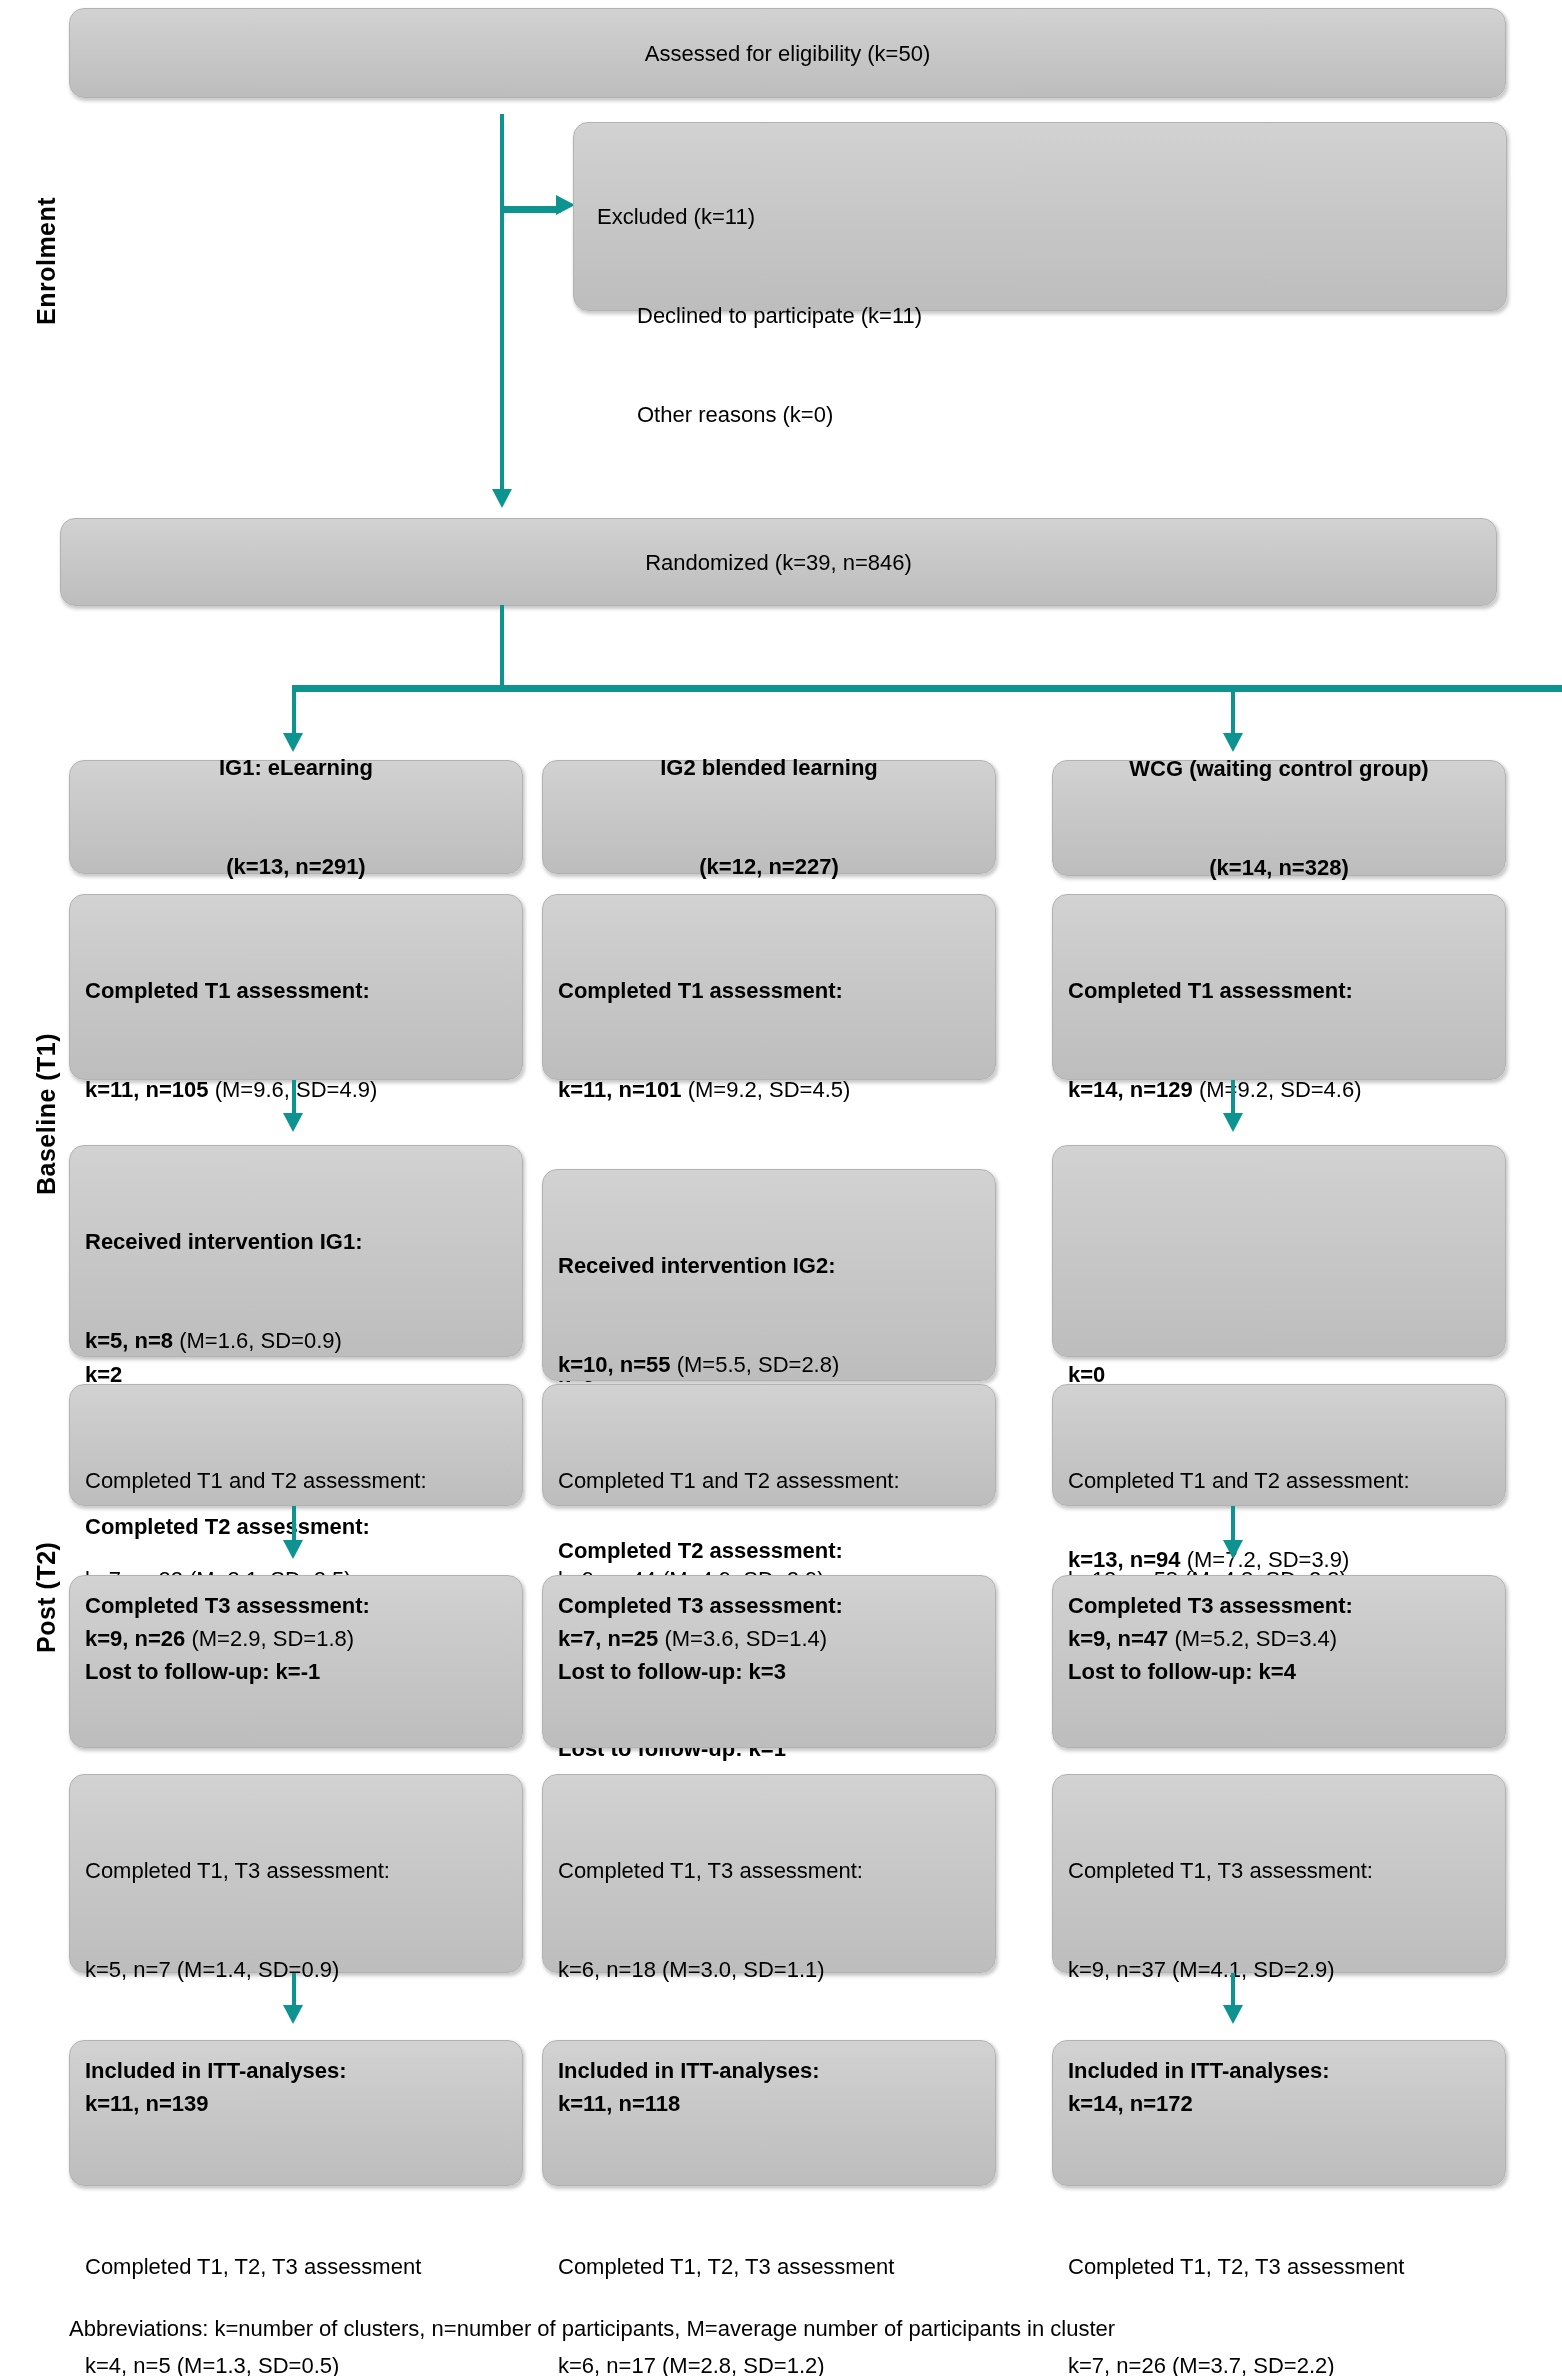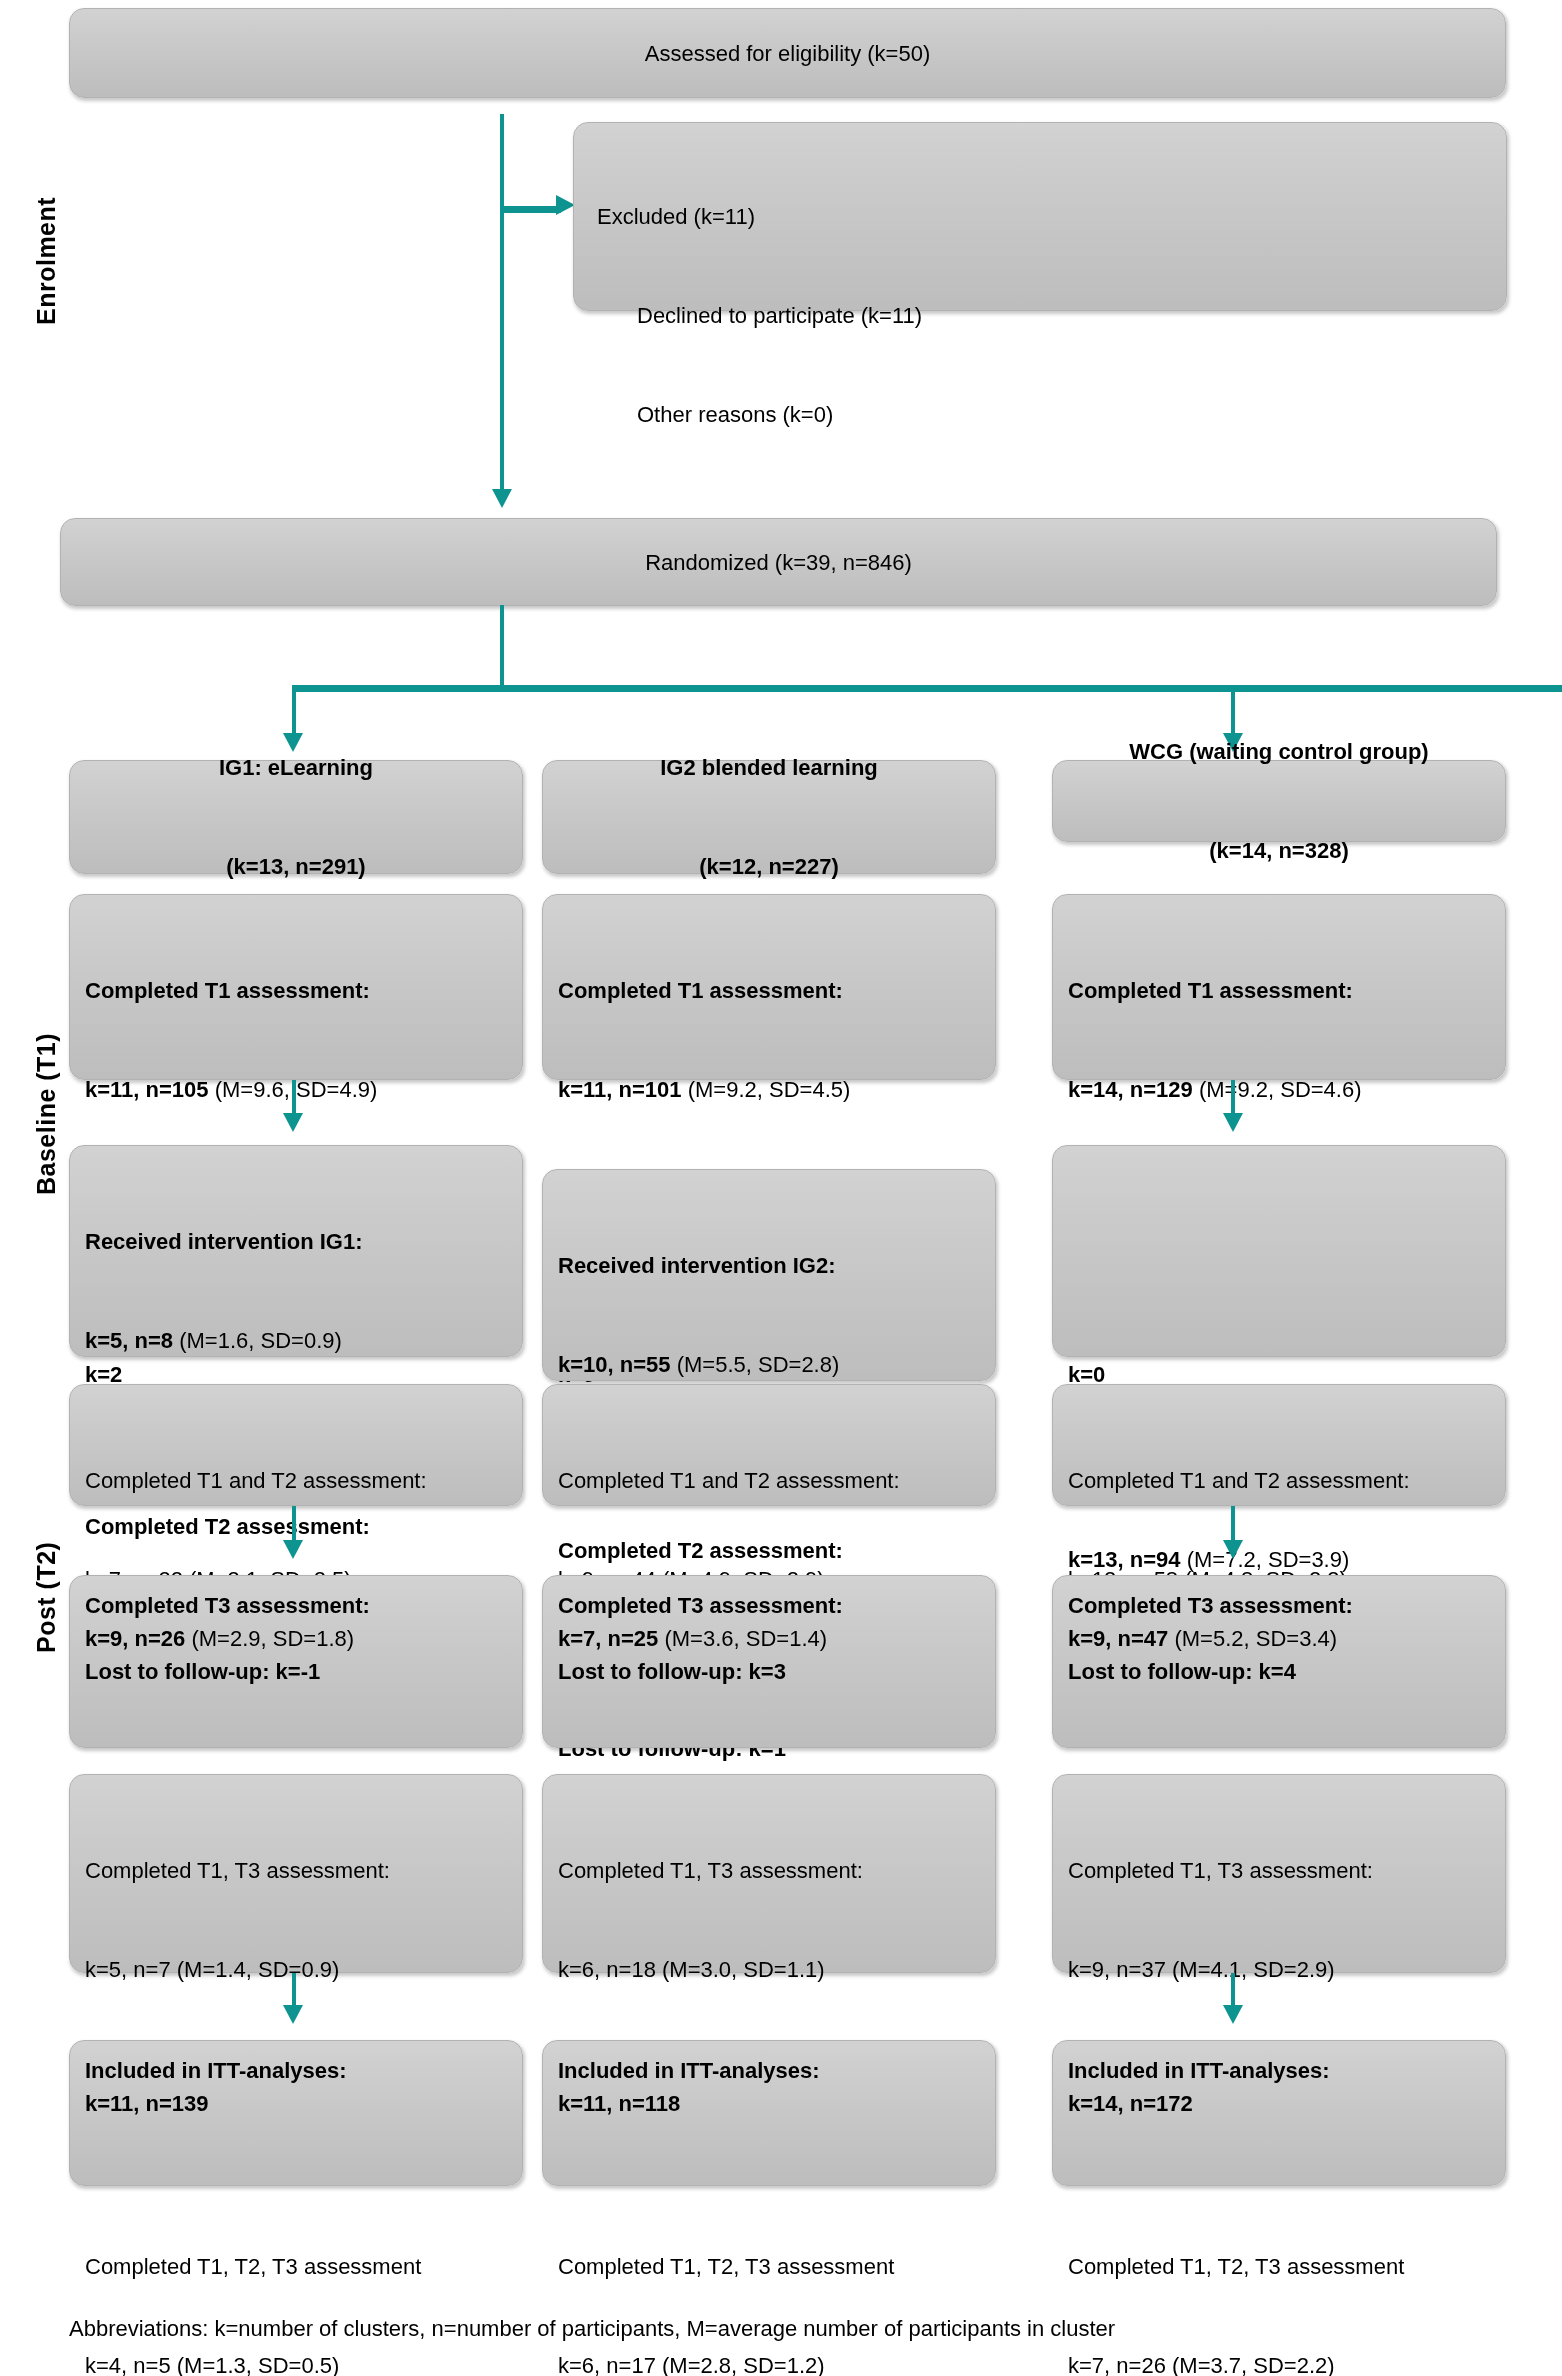--- a/index.html
+++ b/index.html
@@ -127,21 +127,21 @@
     <div style="font-weight:bold;">IG1: eLearning</div>
     <div style="font-weight:bold;">(k=13, n=291)</div>
   </div>
 </div>
 <div class="box center" style="left: 542px; top: 760px; width: 454px; height: 114px; font-size: 22px;">
   <div>
     <div style="font-weight:bold;">IG2 blended learning</div>
     <div style="font-weight:bold;">(k=12, n=227)</div>
   </div>
 </div>
-<div class="box center" style="left: 1052px; top: 760px; width: 454px; height: 82px; font-size: 22px;">
+<div class="box center" style="left: 1052px; top: 760px; width: 454px; height: 116px; font-size: 22px;">
   <div>
     <div style="font-weight:bold;">WCG (waiting control group)</div>
     <div style="font-weight:bold;">(k=14, n=328)</div>
   </div>
 </div>
 
 <div class="box" style="left: 69px; top: 894px; width: 454px; height: 186px; font-size: 22px; padding: 13.3px 15px;">
   <div class="line b">Completed T1 assessment:</div>
   <div class="line"><span class="b">k=11, n=105</span><span> (M=9.6, SD=4.9)</span></div>
   <div class="gap"></div>

